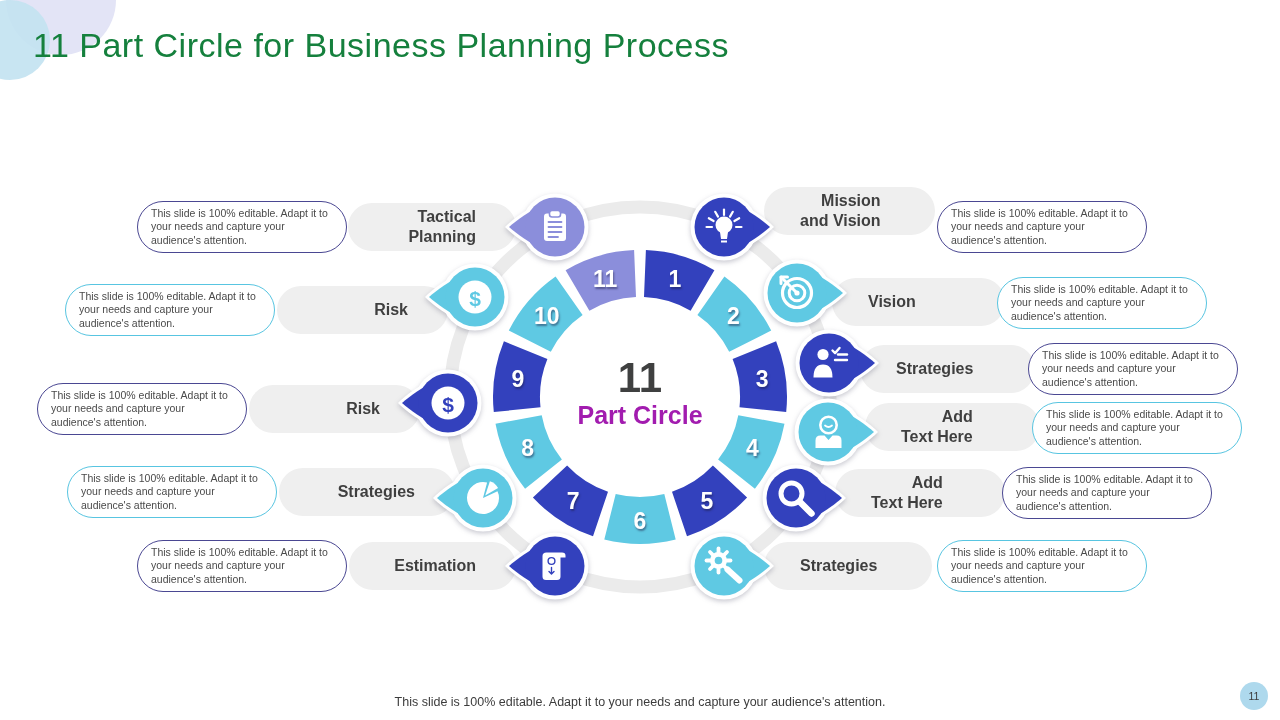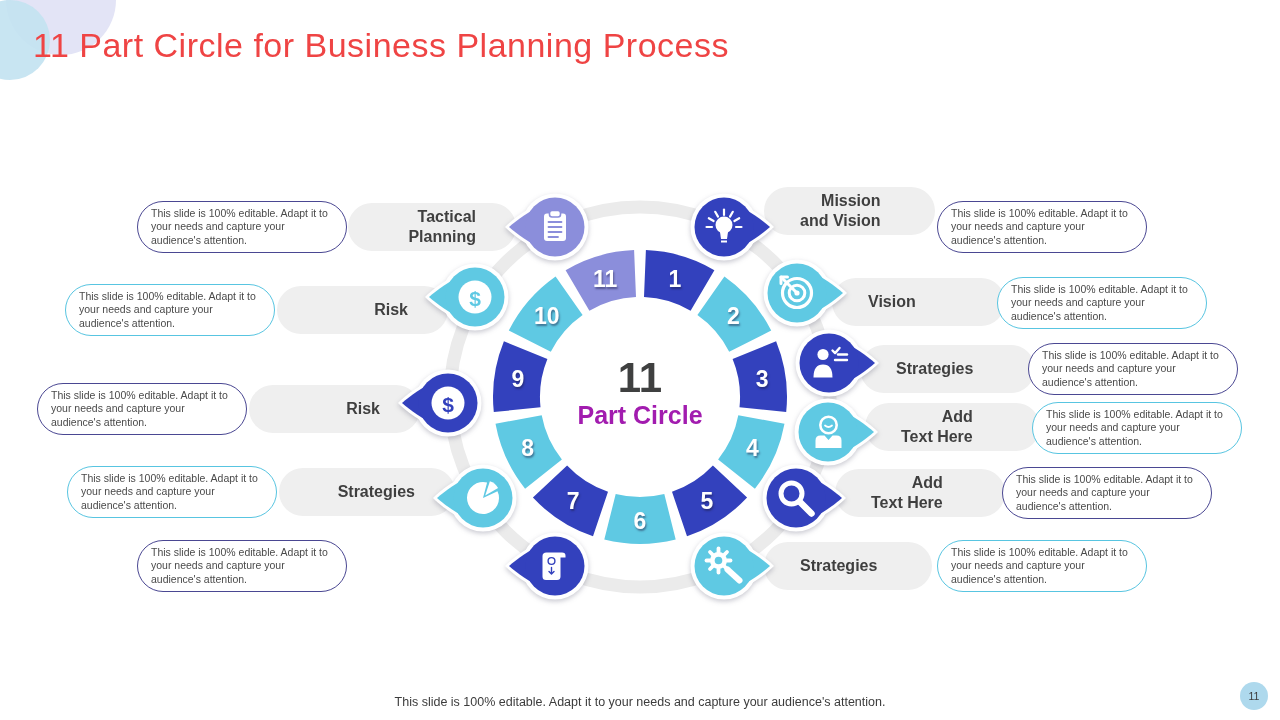--- a/index.html
+++ b/index.html
@@ -5,21 +5,21 @@
   html,body{margin:0;padding:0;background:#fff;}
   .slide{
     position:relative;width:1280px;height:720px;background:#fff;overflow:hidden;
     font-family:"Liberation Sans",sans-serif;color:var(--text,#3f3f3f);
   }
   .deco-circle{position:absolute;border-radius:50%;z-index:0;}
   .deco-lavender{left:6px;top:-55px;width:110px;height:110px;background:var(--deco-lavender,#e3e4f6);}
   .deco-blue{left:-30px;top:0px;width:80px;height:80px;background:var(--deco-blue,#c2e2f1);opacity:.9;}
   .title{
     position:absolute;left:33px;top:26px;z-index:1;
-    font-size:34px;font-weight:400;letter-spacing:.5px;color:#ef4444;
+    font-size:34px;font-weight:400;letter-spacing:.5px;color:#15803d;
   }
   #ring-svg{position:absolute;left:400px;top:157px;z-index:1;}
   .segnum{
     fill:#fff;font-size:23px;font-weight:bold;text-anchor:middle;dominant-baseline:central;
     font-family:"Liberation Sans",sans-serif;text-shadow:1px 2px 2px rgba(30,30,70,.5);
   }
   .center-label{position:absolute;left:540px;top:356px;width:200px;text-align:center;z-index:2;}
   .center-label .big{font-size:42px;font-weight:bold;line-height:1.05;color:#3f4040;}
   .center-label .sub{font-size:25px;font-weight:bold;line-height:1.2;color:#a21caf;}
   .pill{position:absolute;height:48px;background:var(--pill,#efefef);border-radius:24px;z-index:2;}
@@ -112,20 +112,23 @@
     <div class="pill-label align-left">Add
 Text Here</div>
   </div>
   <div class="pill" style="left:835px;top:469px;width:170px;">
     <div class="pill-label align-left">Add
 Text Here</div>
   </div>
   <div class="pill" style="left:764px;top:542px;width:168px;">
     <div class="pill-label align-left">Strategies</div>
   </div>
+  <div class="pill" style="left:349px;top:542px;width:167px;">
+    <div class="pill-label align-right">Estimation</div>
+  </div>
   <div class="pill" style="left:279px;top:468px;width:176px;">
     <div class="pill-label align-right">Strategies</div>
   </div>
   <div class="pill" style="left:249px;top:385px;width:171px;">
     <div class="pill-label align-right">Risk</div>
   </div>
   <div class="pill" style="left:277px;top:286px;width:171px;">
     <div class="pill-label align-right">Risk</div>
   </div>
 

